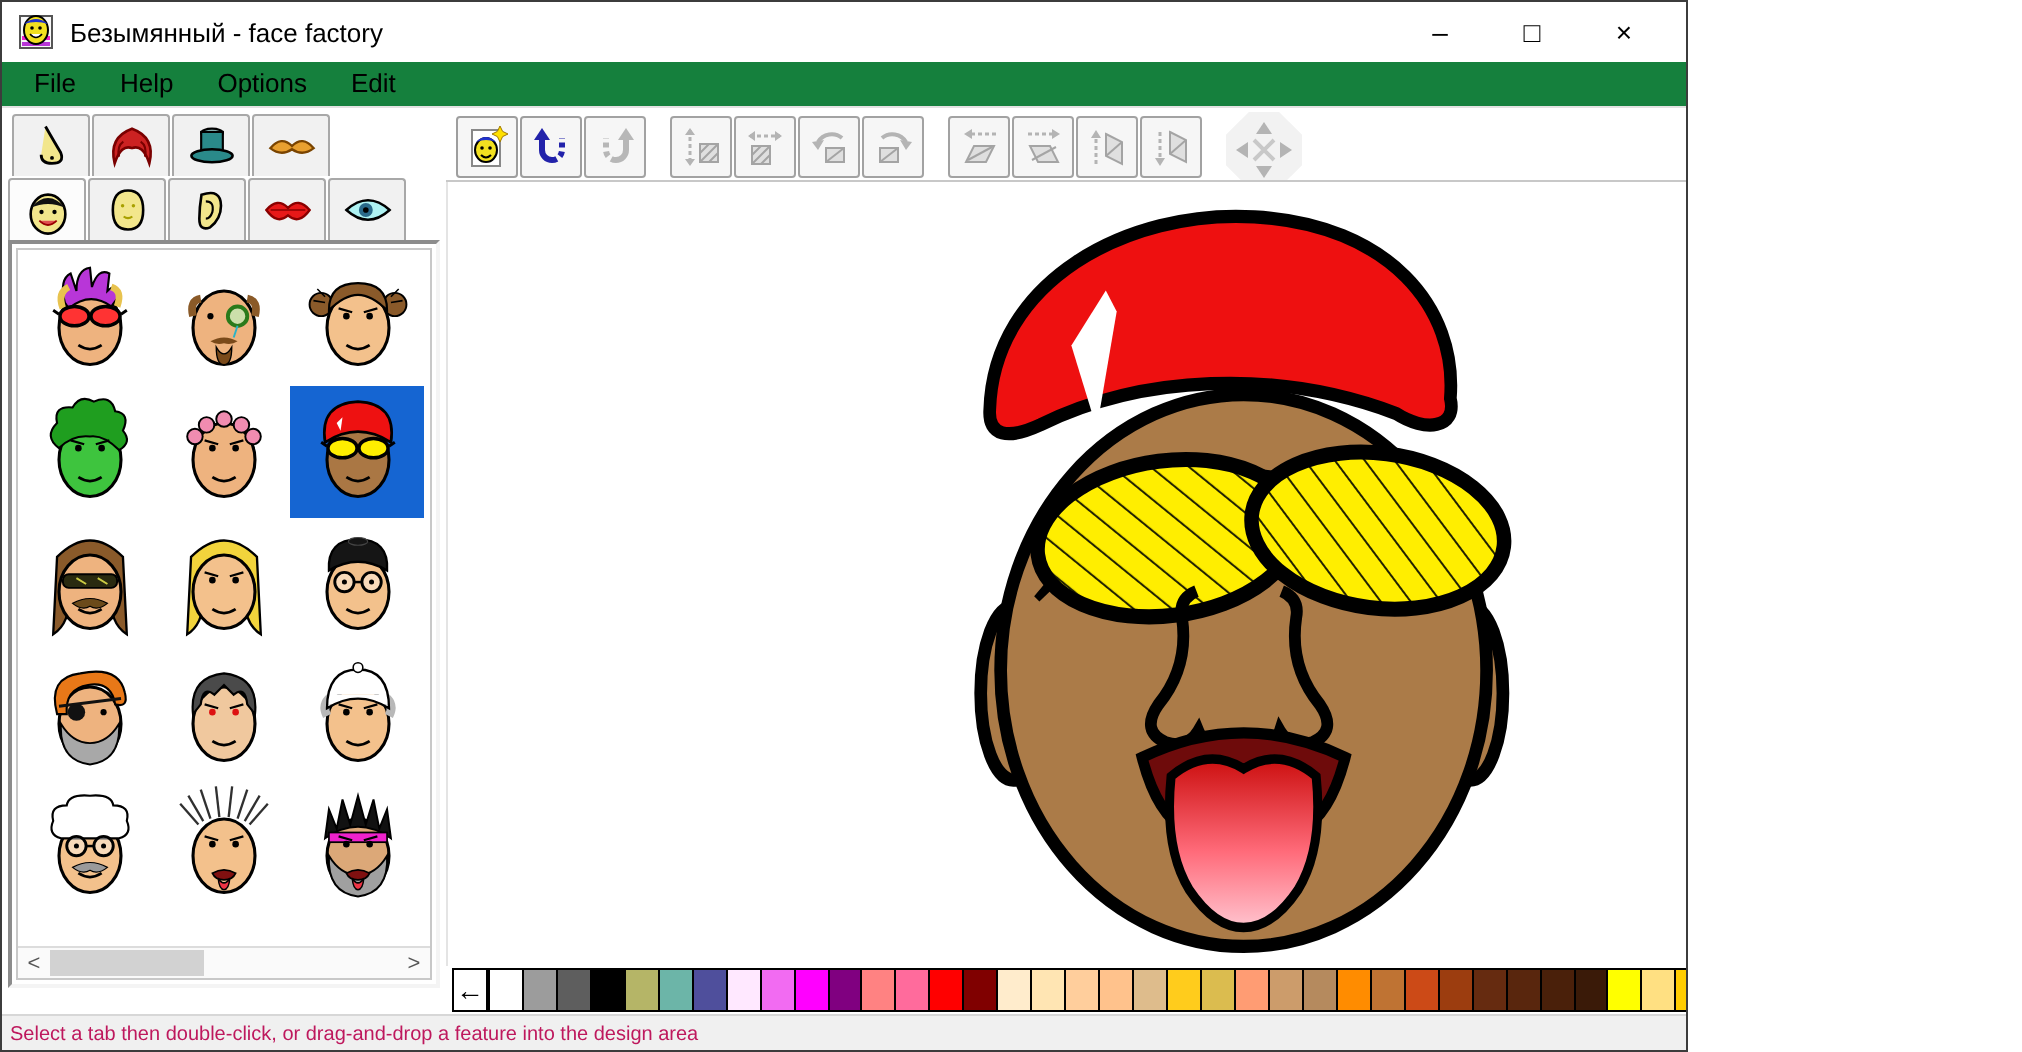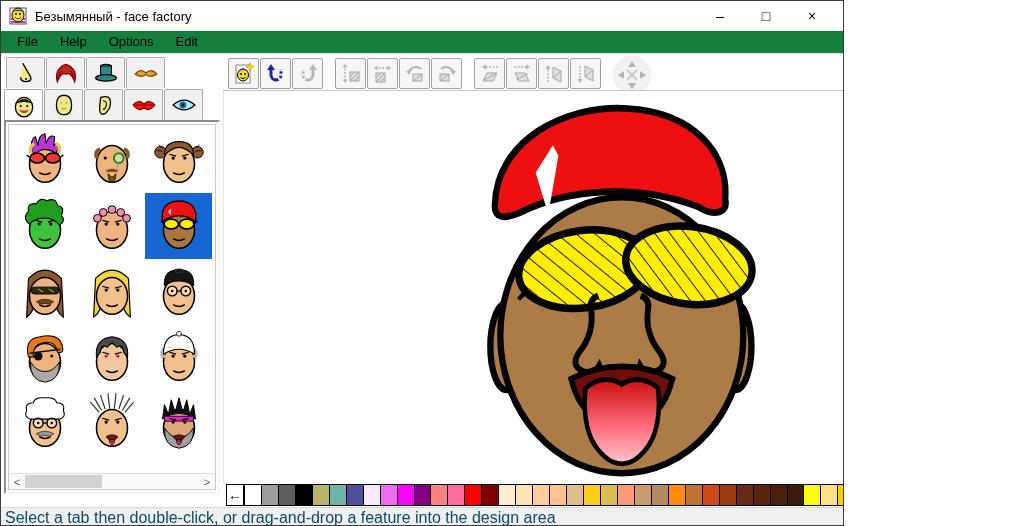--- a/index.html
+++ b/index.html
@@ -51,21 +51,21 @@
 
   
   .palette { position:absolute; left:225px; top:483px; width:783px; height:22px; display:flex; }
   .pal-arrow { width:18px; height:22px; background:#fff; border:1px solid #000; display:flex; align-items:center; justify-content:center; font-size:14px; font-weight:bold; color:#000; }
   .pal-strip { flex:1; display:flex; border-top:1px solid #000; border-bottom:1px solid #000; }
   .swatch { flex:1; border-right:1px solid #000; }
   .swatch:first-child { border-left:1px solid #000; }
 
   
   .statusbar { position:absolute; left:0; top:506px; width:100%; height:20px; background:#f0f0f0; border-top:1px solid #d7d7d7; display:flex; align-items:center; }
-  .status-text { font-size:16px; color:#0c4a6e; margin-left:4px; }
+  .status-text { font-size:10px; color:#be185d; margin-left:4px; }
 </style>
 </head>
 <body>
 
 <div id="window">
 
   <div class="titlebar">
     <svg class="title-icon" viewBox="0 0 18 18">
       <rect x="1" y="1" width="16" height="16" fill="#f8f8f8" stroke="#555" stroke-width="1"></rect>
       <rect x="2" y="11" width="14" height="2" fill="#ee22cc"></rect>

